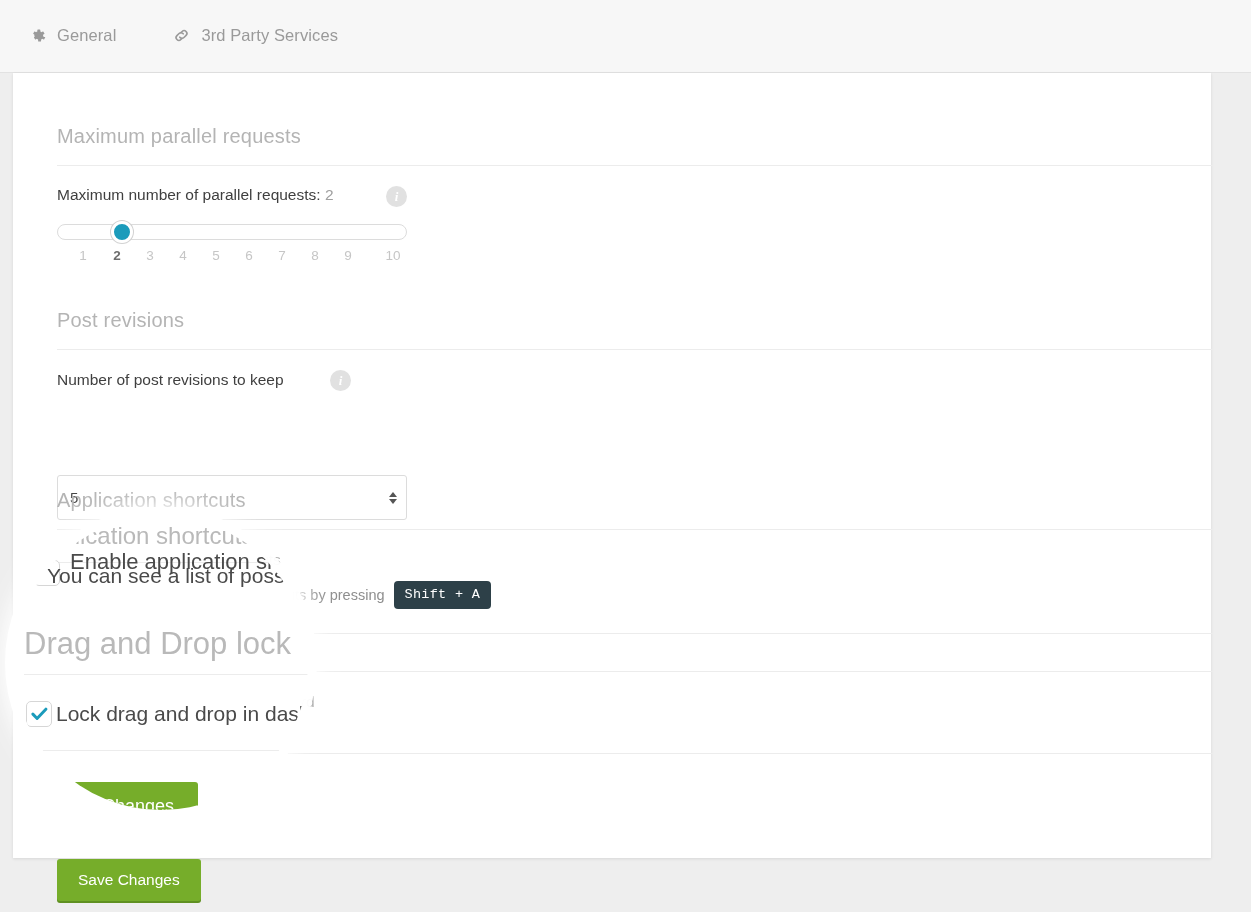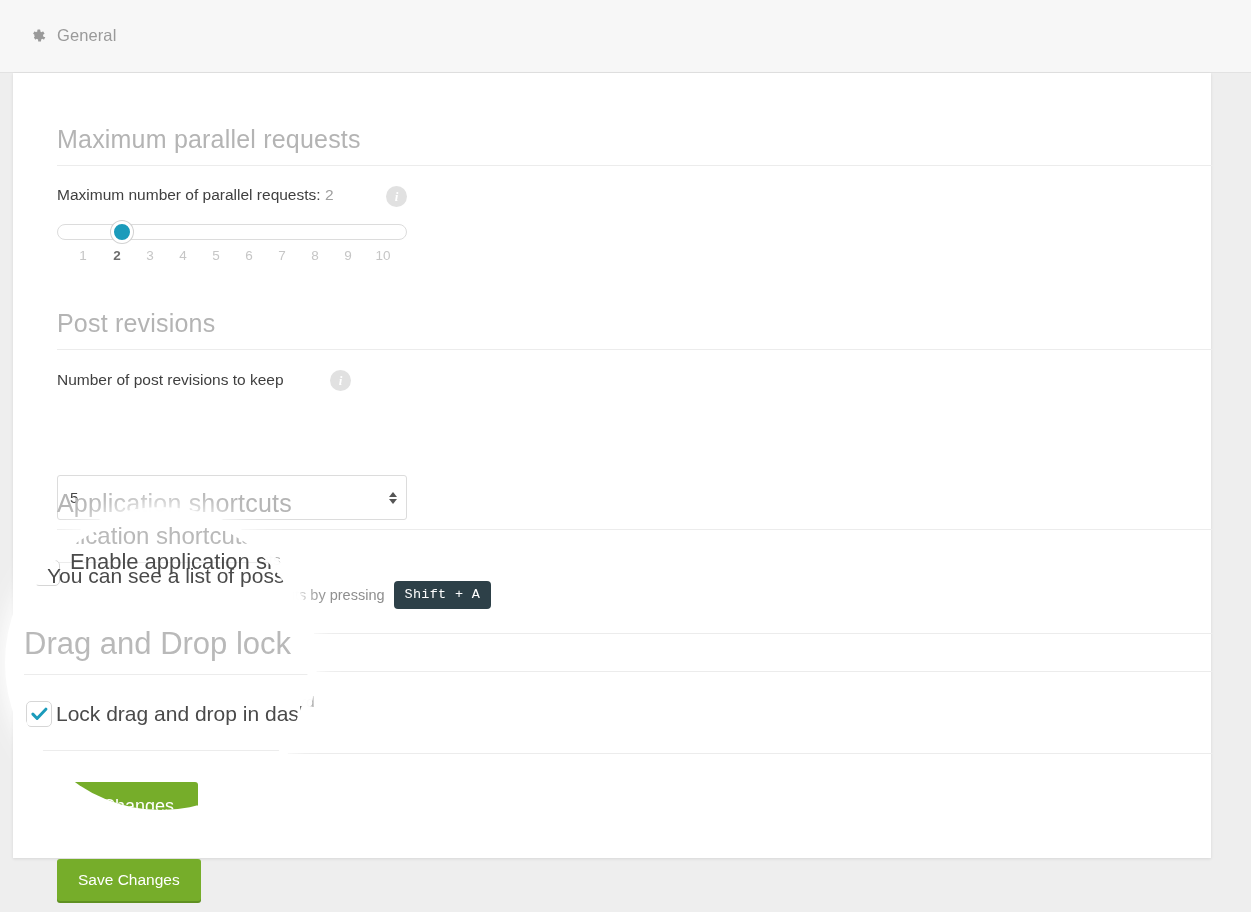--- a/index.html
+++ b/index.html
@@ -59,21 +59,21 @@
     left: 13px; top: 73px;
     width: 1198px; height: 785px;
     background: #ffffff;
     box-shadow: 0 1px 3px rgba(0,0,0,.10);
   }
 
   .section-title {
     position: absolute;
     left: 44px;
     color: #b4b4b4;
-    font-size: 25px;
+    font-size: 20px;
     font-weight: 400;
     letter-spacing: .2px;
   }
   .divider {
     position: absolute;
     left: 44px;
     width: 1156px;
     height: 1px;
     background: #ececec;
   }
@@ -280,20 +280,29 @@
       <svg width="17" height="17" viewBox="0 0 16 16" fill="#9a9a9a">
         <path d="M8 5.2a2.8 2.8 0 1 0 0 5.6 2.8 2.8 0 0 0 0-5.6zm0 4.1a1.3 1.3 0 1 1 0-2.6 1.3 1.3 0 0 1 0 2.6z"></path>
         <path d="M14.3 9.3l-1.1-.6c.05-.23.08-.46.08-.7s-.03-.47-.08-.7l1.1-.6a.5.5 0 0 0 .2-.66l-.9-1.6a.5.5 0 0 0-.65-.2l-1.1.6a4.6 4.6 0 0 0-1.2-.7V2.9a.5.5 0 0 0-.5-.5h-1.8a.5.5 0 0 0-.5.5v1.24c-.44.16-.84.4-1.2.7l-1.1-.6a.5.5 0 0 0-.65.2l-.9 1.6a.5.5 0 0 0 .2.66l1.1.6c-.05.23-.08.46-.08.7s.3.47.8.7l-1.1.6a.5.5 0 0 0-.2.66l.9 1.6c.13.23.42.32.65.2l1.1-.6c.36.3.76.54 1.2.7v1.24c0 .28.22.5.5.5h1.8a.5.5 0 0 0 .5-.5v-1.24c.44-.16.84-.4 1.2-.7l1.1.6c.23.12.52.03.65-.2l.9-1.6a.5.5 0 0 0-.2-.66z"></path>
       </svg>
     </span>
     <span>General</span>
   </div>
 
 
 
+  <div class="tab">
+    <span class="tabicon">
+      <svg width="17" height="17" viewBox="0 0 16 16" fill="none" stroke="#9a9a9a" stroke-width="1.5" stroke-linecap="round">
+        <path d="M6.4 9.6a2.6 2.6 0 0 0 3.9.3l2-2a2.6 2.6 0 0 0-3.7-3.7l-1.1 1.1"></path>
+        <path d="M9.6 6.4a2.6 2.6 0 0 0-3.9-.3l-2 2a2.6 2.6 0 0 0 3.7 3.7l1.1-1.1"></path>
+      </svg>
+    </span>
+    <span>3rd Party Services</span>
+  </div>
 
 
 </div>
 
 <div class="card">
 
   <div class="section-title" style="top:52px;">Maximum parallel requests</div>
   <div class="divider" style="top:92px;"></div>
 
   <div class="field-label" style="top:113px;">
@@ -311,21 +320,21 @@
     <div class="slider-ticks">
       <span class="tick" style="left:26px;">1</span>
       <span class="tick sel" style="left:60px;">2</span>
       <span class="tick" style="left:93px;">3</span>
       <span class="tick" style="left:126px;">4</span>
       <span class="tick" style="left:159px;">5</span>
       <span class="tick" style="left:192px;">6</span>
       <span class="tick" style="left:225px;">7</span>
       <span class="tick" style="left:258px;">8</span>
       <span class="tick" style="left:291px;">9</span>
-      <span class="tick" style="left:326px;">10</span>
+      <span class="tick" style="left:336px;">10</span>
     </div>
   </div>
 
   <div class="section-title" style="top:236px;">Post revisions</div>
   <div class="divider" style="top:276px;"></div>
 
   <div class="field-label" style="top:298px;">Number of post revisions to keep</div>
   <div class="info-icon" style="left:317px; top:297px;">
     <span>i</span>
   </div>

